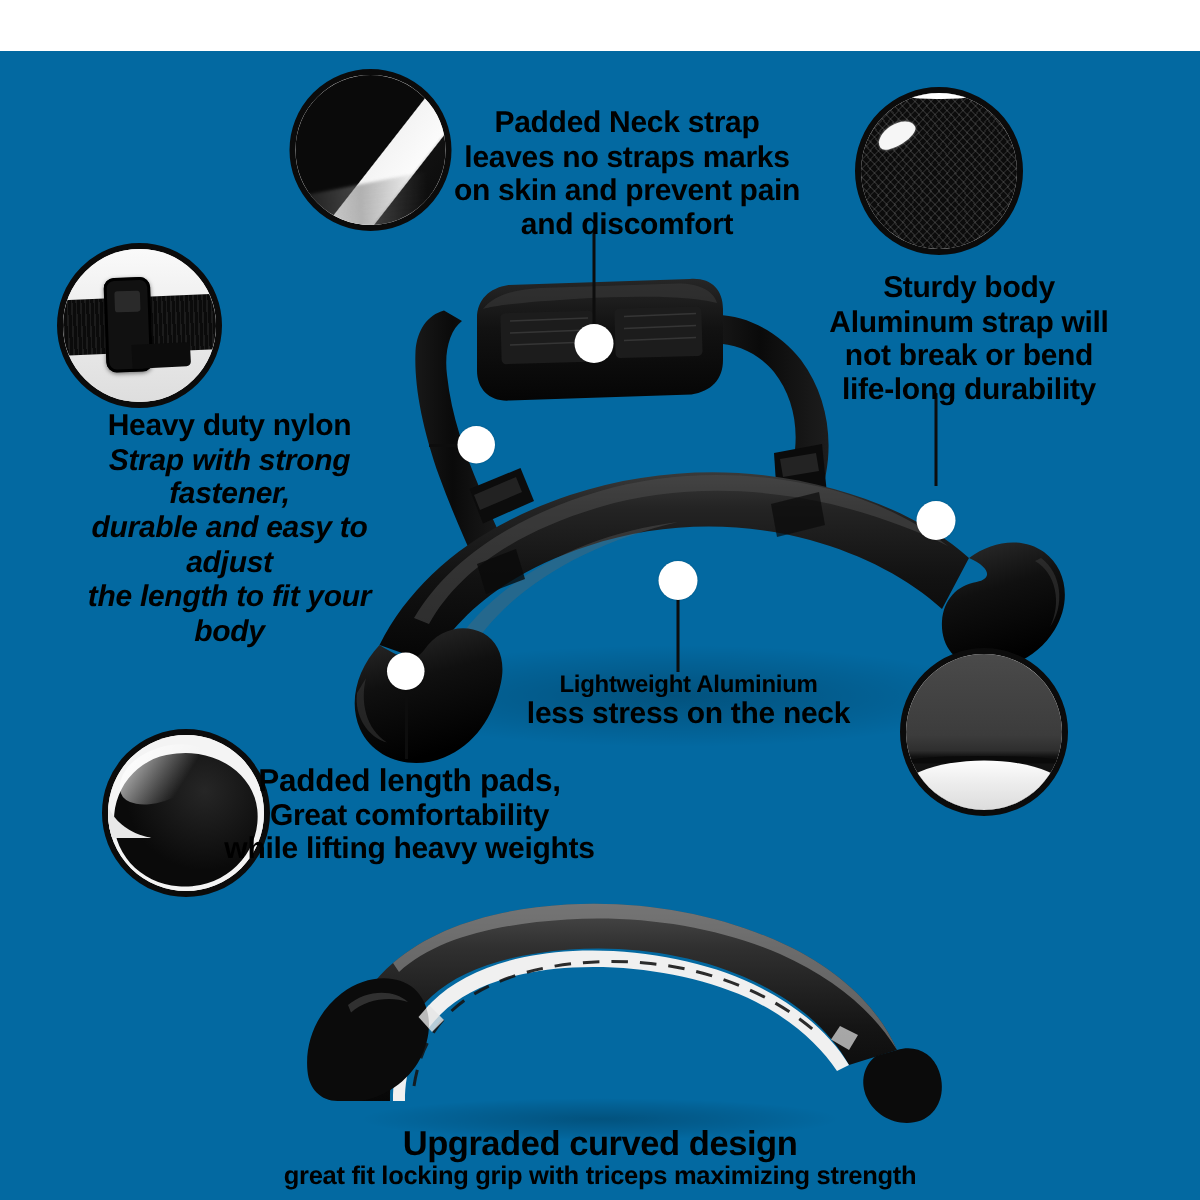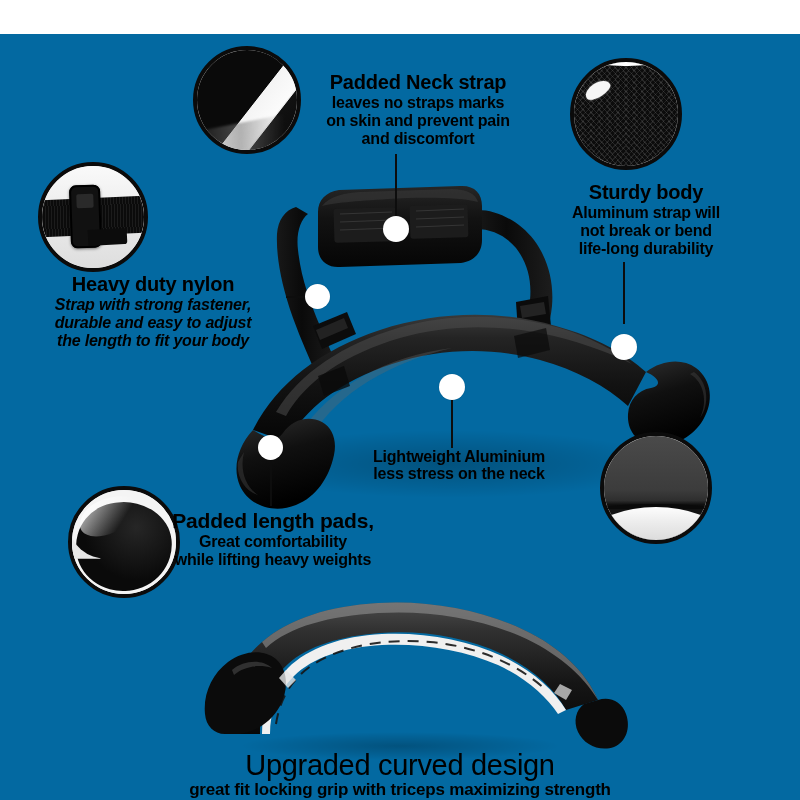--- a/index.html
+++ b/index.html
@@ -144,21 +144,21 @@
   .callout { position: absolute; color: #000; }
   .callout .headline {
     font-weight: 700;
     font-size: 20px;
     line-height: 1.08;
     letter-spacing: -0.2px;
     white-space: nowrap;
   }
   .callout .sub {
     font-weight: 700;
-    font-size: 16px;
+    font-size: 20px;
     line-height: 1.14;
     letter-spacing: -0.2px;
   }
   .ta-center { text-align: center; }
 
   
   .leader-v { position:absolute; width:2px; background:#0d0d0d; }
   .leader-h { position:absolute; height:2px; background:#0d0d0d; }
   .dot {
     position:absolute;
@@ -170,21 +170,21 @@
   
   #product-main { position:absolute; left:0; top:0; width:800px; height:800px; pointer-events:none; }
 
   
   #bottom-caption {
     position:absolute;
     left:0; width:800px;
     text-align:center;
     color:#000;
   }
-  #bottom-caption .headline { font-weight:400; font-size:29px; line-height:1.05; letter-spacing:-0.3px;}
+  #bottom-caption .headline { font-weight:700; font-size:23px; line-height:1.05; letter-spacing:-0.3px;}
   #bottom-caption .sub { font-weight:700; font-size:17px; line-height:1.15; letter-spacing:-0.2px; }
 </style>
 </head>
 <body>
 
 <div id="stage">
 
   <svg id="product-main" viewBox="0 0 800 800" aria-hidden="true">
     <defs>
       <linearGradient id="bodyGrad" x1="0" y1="0" x2="0" y2="1">

